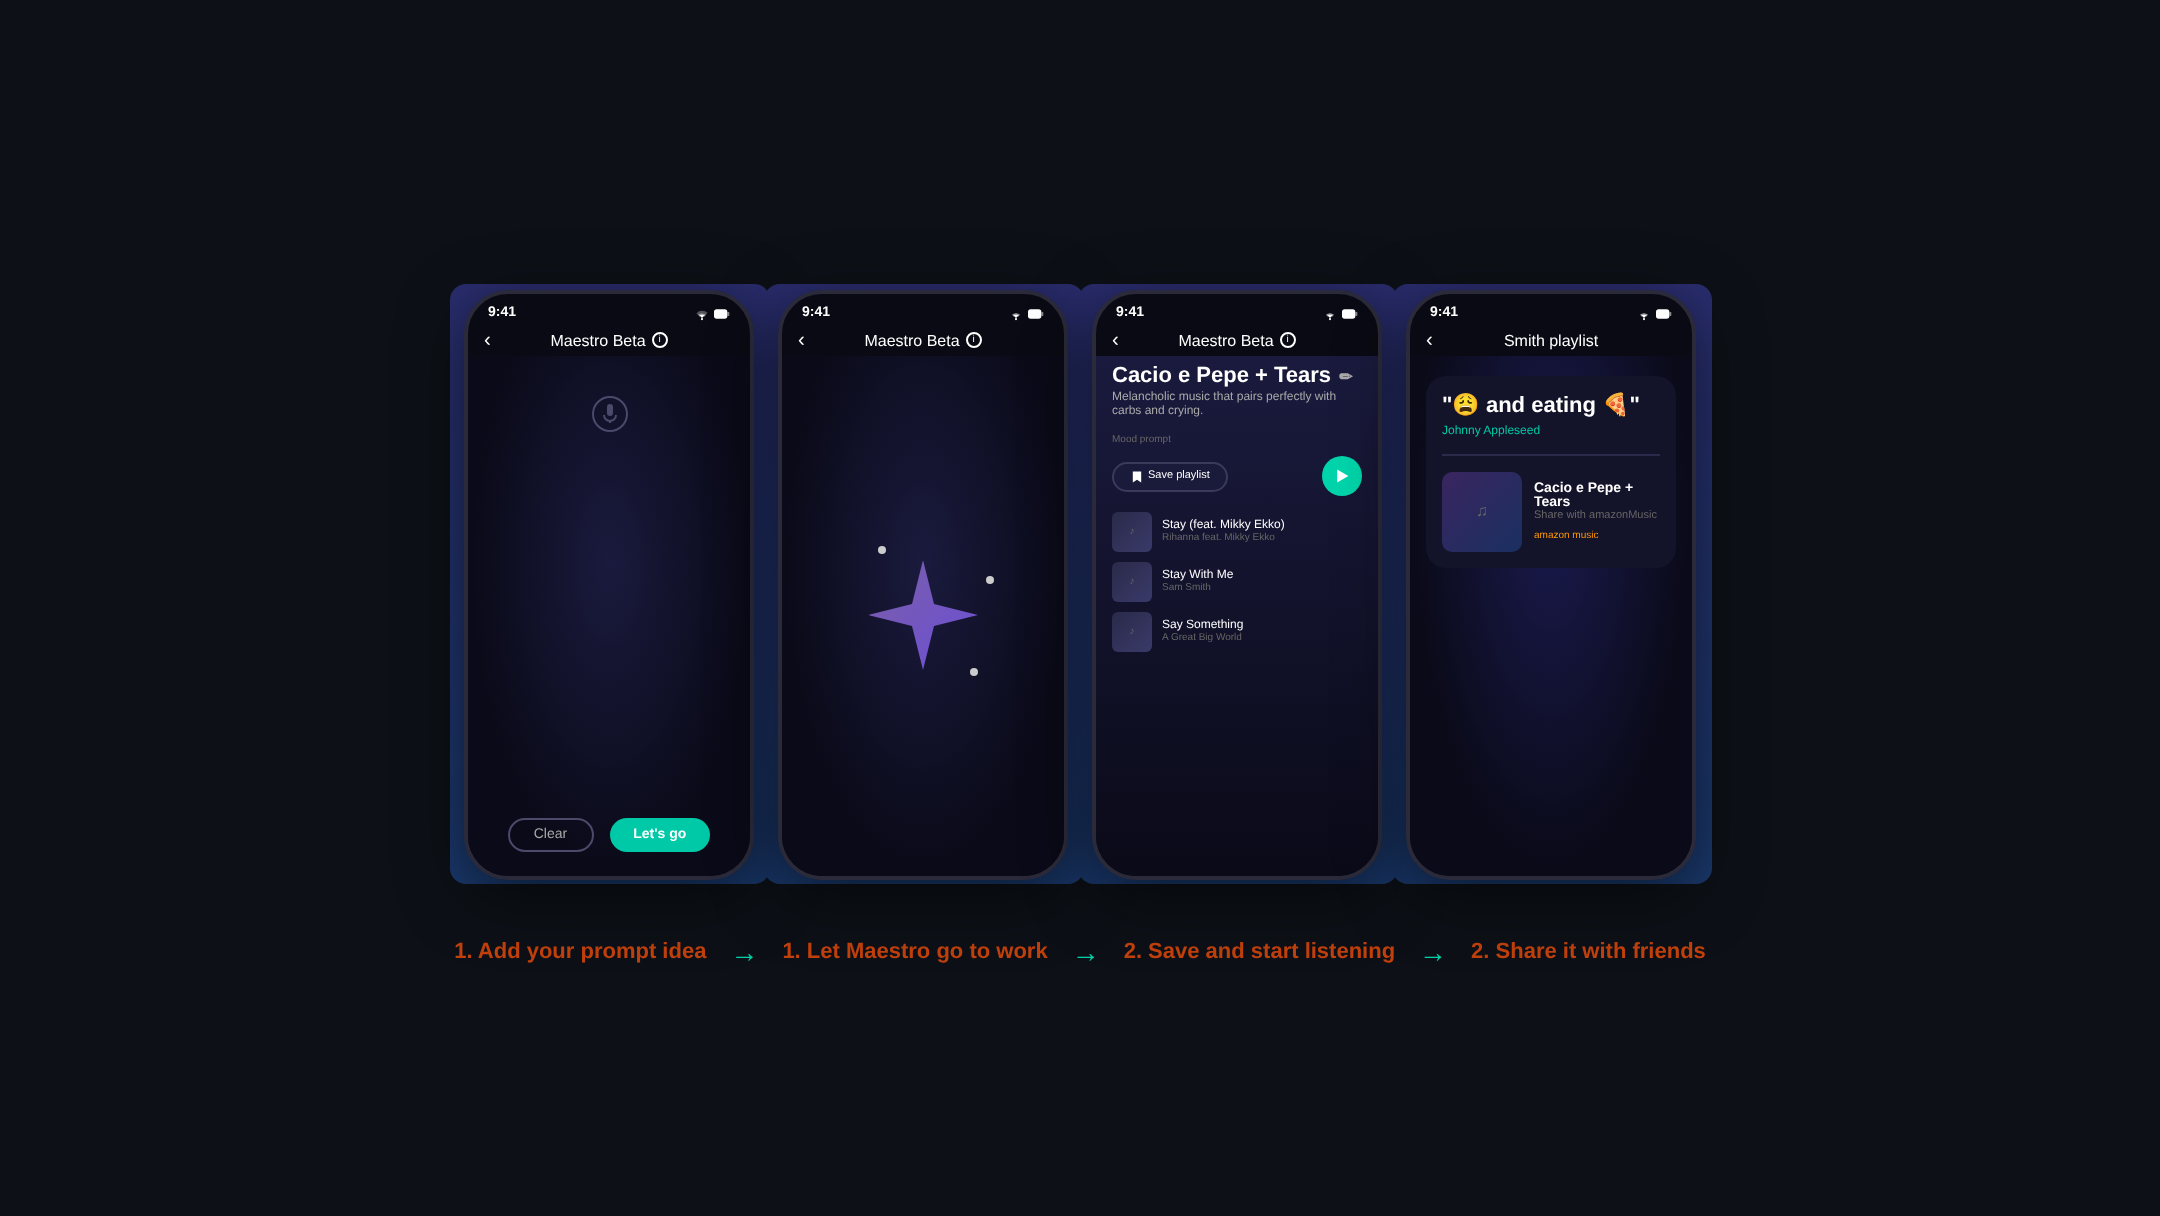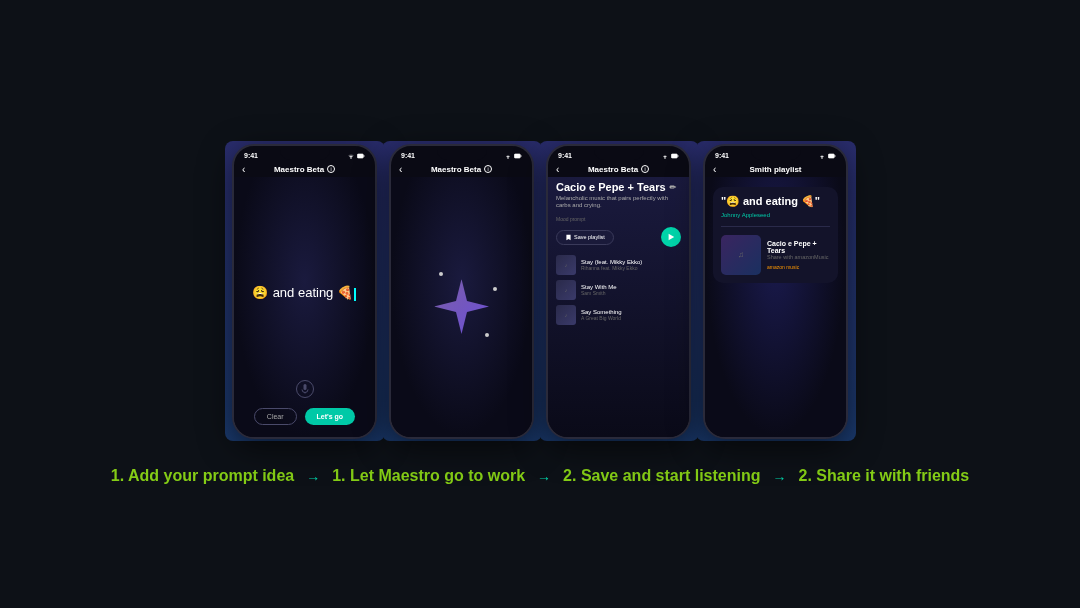--- a/index.html
+++ b/index.html
@@ -103,21 +103,21 @@
       position: relative;
     }
     .nav-back {
       position: absolute;
       left: 8px;
       color: #fff;
       font-size: 10px;
     }
     .nav-title {
       font-size: 8px;
-      font-weight: 700;
+      font-weight: 400;
       color: #fff;
     }
     .nav-info {
       width: 8px;
       height: 8px;
       border: 1px solid #fff;
       border-radius: 50%;
       display: inline-flex;
       align-items: center;
       justify-content: center;
@@ -398,23 +398,23 @@
       width: 100%;
     }
 
     .step-item {
       display: flex;
       align-items: center;
       gap: 8px;
     }
 
     .step-text {
-      font-size: 16px;
+      font-size: 11px;
       font-weight: 700;
-      color: #84cc16;
+      color: #c2410c;
       white-space: nowrap;
     }
 
     .step-arrow {
       font-size: 14px;
       color: #00d4aa;
       margin: 0 12px;
     }
   </style>
 </head>
@@ -441,25 +441,20 @@
                 <rect x="10" y="2.5" width="1.5" height="3" rx="0.5" fill="white" opacity="0.5"></rect>
               </svg>
           </div>
         </div>
         <div class="nav-bar">
           <span class="nav-back">‹</span>
           <span class="nav-title">Maestro Beta</span>
           <span class="nav-info">i</span>
         </div>
         <div class="phone1-body">
-          <div style="flex:1; display:flex; align-items:center; justify-content:center;">
-            <div class="prompt-text">
-              😩 and eating 🍕<span class="cursor"></span>
-            </div>
-          </div>
           <div class="mic-icon">
             <svg width="8" height="10" viewBox="0 0 8 10" fill="none">
               <rect x="2.5" y="0" width="3" height="6" rx="1.5" fill="#4a4a6a"></rect>
               <path d="M1 5.5A3 3 0 007 5.5" stroke="#4a4a6a" stroke-width="1" fill="none"></path>
               <line x1="4" y1="8" x2="4" y2="9.5" stroke="#4a4a6a" stroke-width="1"></line>
             </svg>
           </div>
           <div class="phone1-buttons">
             <button class="btn-clear">Clear</button>
             <button class="btn-letsgo">Let's go</button>

